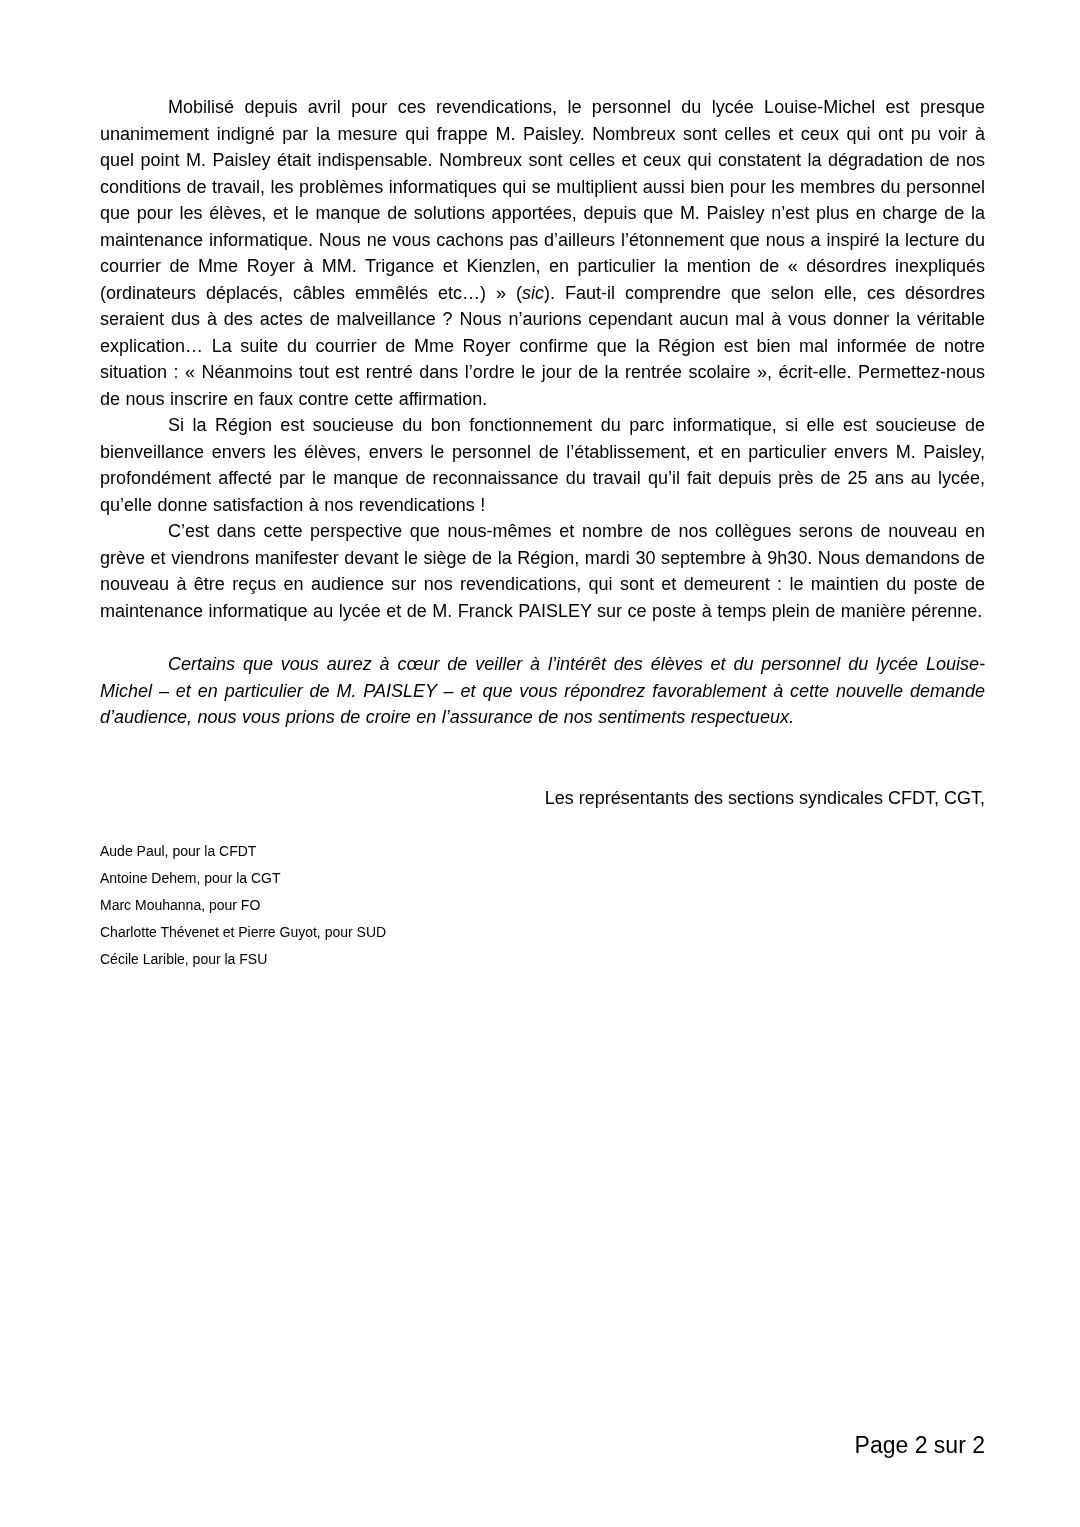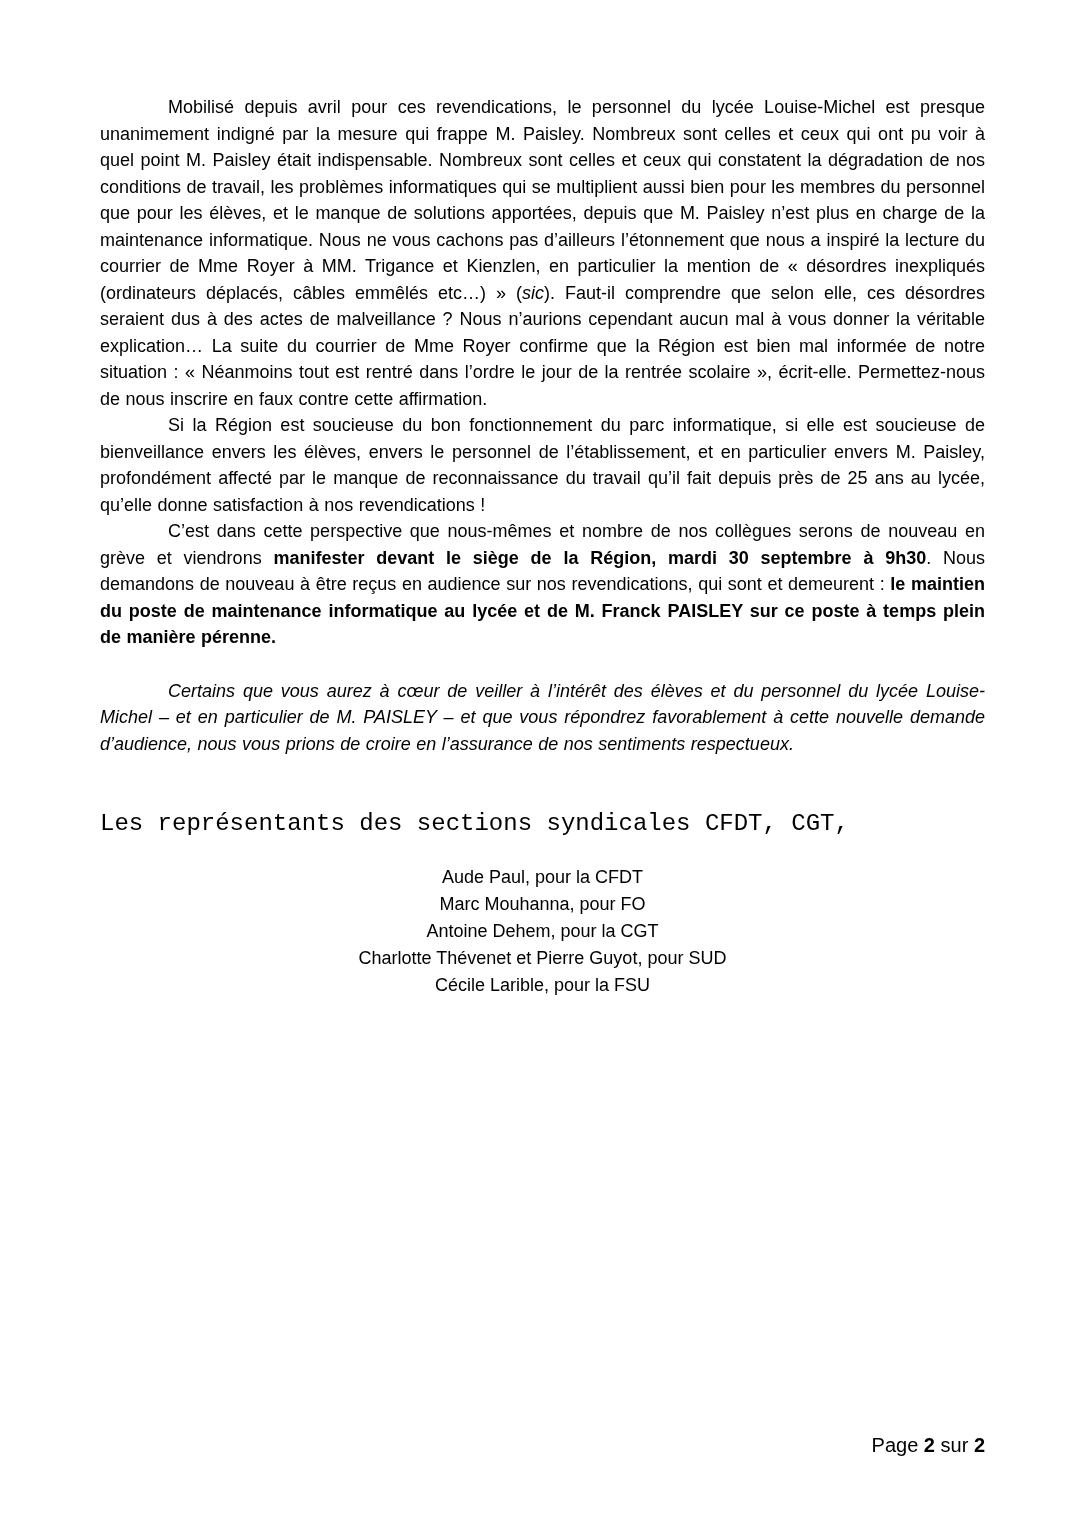--- a/index.html
+++ b/index.html
@@ -31,39 +31,39 @@
     text-align: justify;
     text-indent: 68px;
     word-spacing: 0.5px;
   }
   .gap-before {
     margin-top: 27px;
     font-style: italic;
   }
   .closing {
     margin-top: 53px;
-    font-size: 24px;
+    font-size: 18px;
     line-height: 28px;
-    font-family: Liberation Mono, monospace;
+    text-align: right;
   }
   .signatories {
     margin-top: 26px;
-    font-size: 18px;
+    font-size: 14px;
     line-height: 27px;
-    text-align: center;
+    text-align: left;
   }
   .footer {
     position: absolute;
     top: 1432px;
     right: 95px;
-    font-size: 20px;
+    font-size: 23px;
     line-height: 27px;
     white-space: pre-wrap;
   }
-  .seg-bold { font-weight: 700; }
+  .seg-bold { font-weight: 400; }
   .seg-italic { font-style: italic; }
 </style>
 </head>
 <body>
 
 <div class="page">
   <div class="content">
 
     <p class="para"><span>Mobilisé depuis avril pour ces revendications, le personnel du lycée Louise-Michel est presque unanimement indigné par la mesure qui frappe M. Paisley. Nombreux sont celles et ceux qui ont pu voir à quel point M. Paisley était indispensable. Nombreux sont celles et ceux qui constatent la dégradation de nos conditions de travail, les problèmes informatiques qui se multiplient aussi bien pour les membres du personnel que pour les élèves, et le manque de solutions apportées, depuis que M. Paisley n’est plus en charge de la maintenance informatique. Nous ne vous cachons pas d’ailleurs l’étonnement que nous a inspiré la lecture du courrier de Mme Royer à MM. Trigance et Kienzlen, en particulier la mention de « désordres inexpliqués (ordinateurs déplacés, câbles emmêlés etc…) » (</span><span class="seg-italic">sic</span><span>). Faut-il comprendre que selon elle, ces désordres seraient dus à des actes de malveillance ? Nous n’aurions cependant aucun mal à vous donner la véritable explication… La suite du courrier de Mme Royer confirme que la Région est bien mal informée de notre situation : « Néanmoins tout est rentré dans l’ordre le jour de la rentrée scolaire », écrit-elle. Permettez-nous de nous inscrire en faux contre cette affirmation.</span></p>
 
@@ -72,22 +72,22 @@
     <p class="para"><span>C’est dans cette perspective que nous-mêmes et nombre de nos collègues serons de nouveau en grève et viendrons </span><span class="seg-bold">manifester devant le siège de la Région, mardi 30 septembre à 9h30</span><span>. Nous demandons de nouveau à être reçus en audience sur nos revendications, qui sont et demeurent : </span><span class="seg-bold">le maintien du poste de maintenance informatique au lycée et de M. Franck PAISLEY sur ce poste à temps plein de manière pérenne.</span></p>
 
     <p class="para gap-before"><span>Certains que vous aurez à cœur de veiller à l’intérêt des élèves et du personnel du lycée Louise-Michel – et en particulier de M. PAISLEY – et que vous répondrez favorablement à cette nouvelle demande d’audience, nous vous prions de croire en l’assurance de nos sentiments respectueux.</span></p>
 
     <div class="closing">
       <div>Les représentants des sections syndicales CFDT, CGT,</div>
     </div>
 
     <div class="signatories">
       <div>Aude Paul, pour la CFDT</div>
+      <div>Antoine Dehem, pour la CGT</div>
       <div>Marc Mouhanna, pour FO</div>
-      <div>Antoine Dehem, pour la CGT</div>
       <div>Charlotte Thévenet et Pierre Guyot, pour SUD</div>
       <div>Cécile Larible, pour la FSU</div>
     </div>
 
   </div>
 
   <div class="footer"><span>Page </span><span class="seg-bold">2</span><span> sur </span><span class="seg-bold">2</span></div>
 </div>
 
 </body></html>

